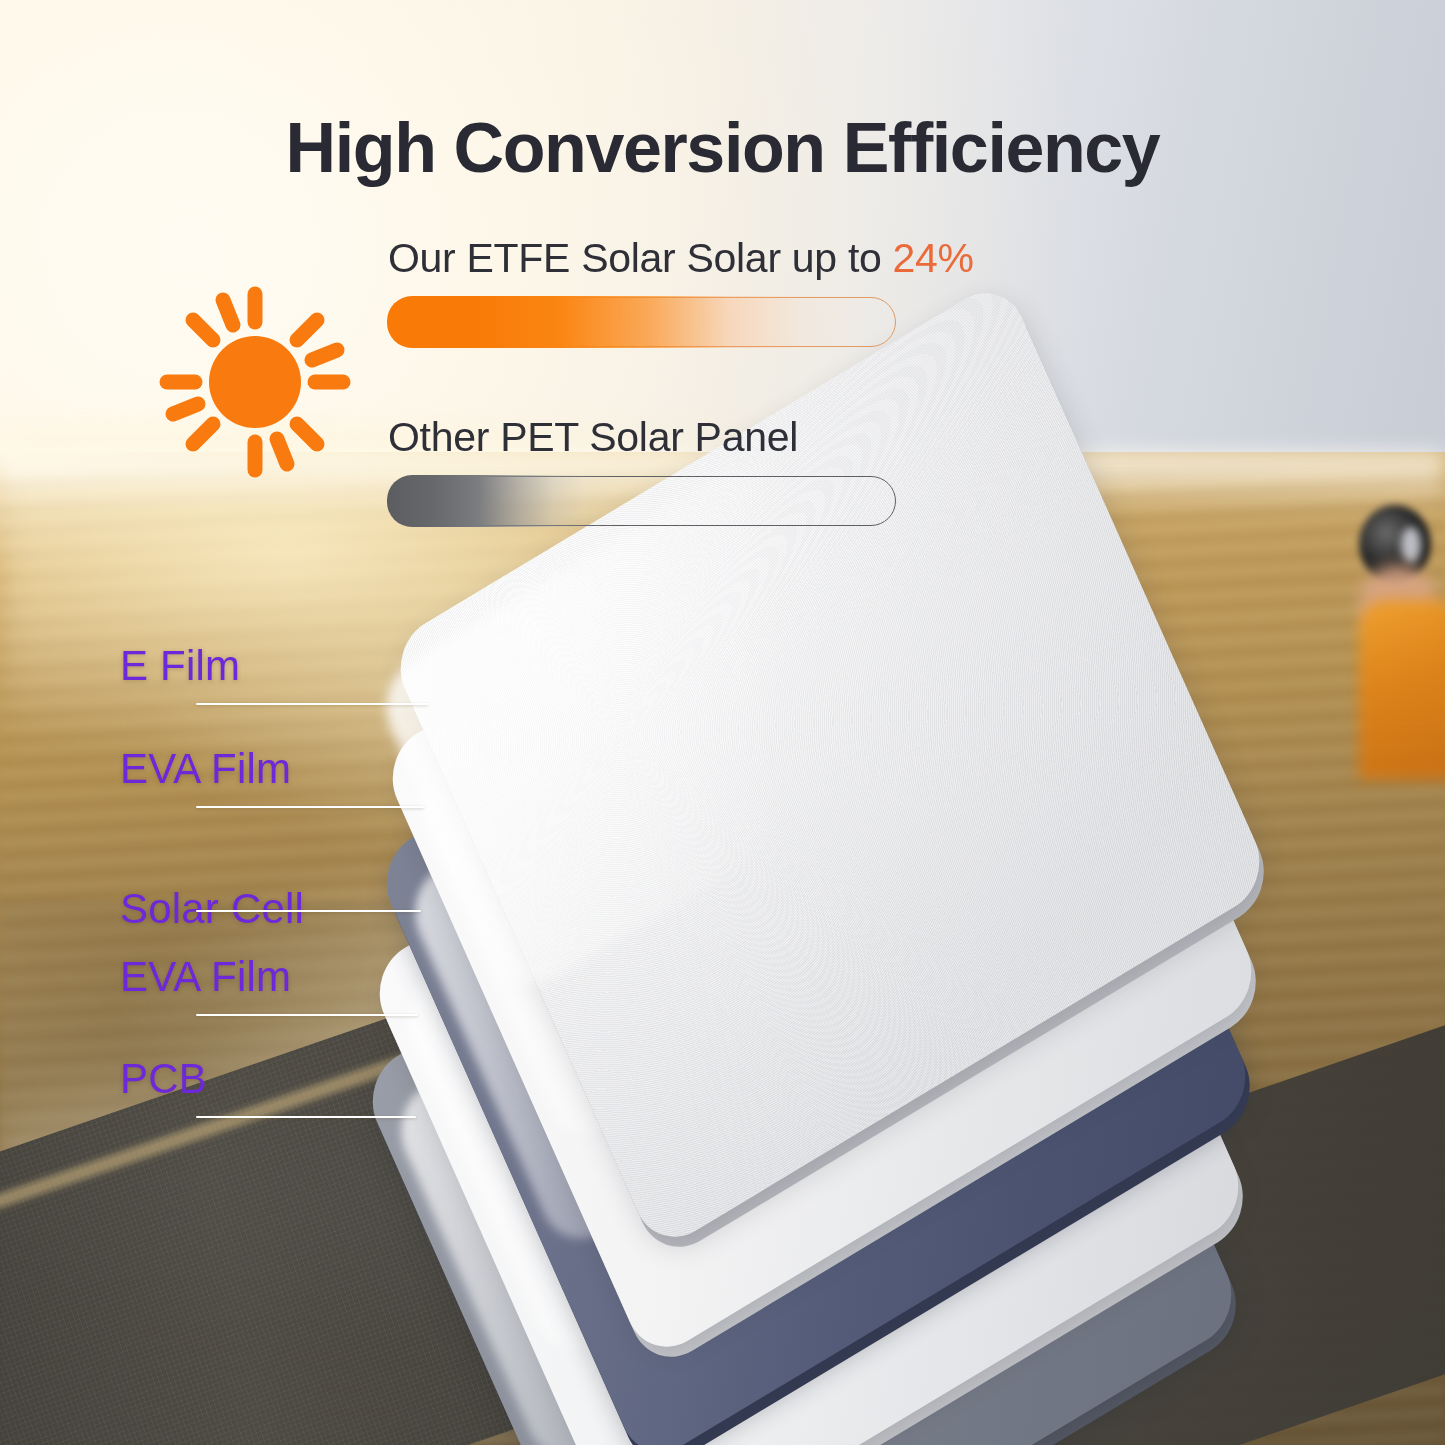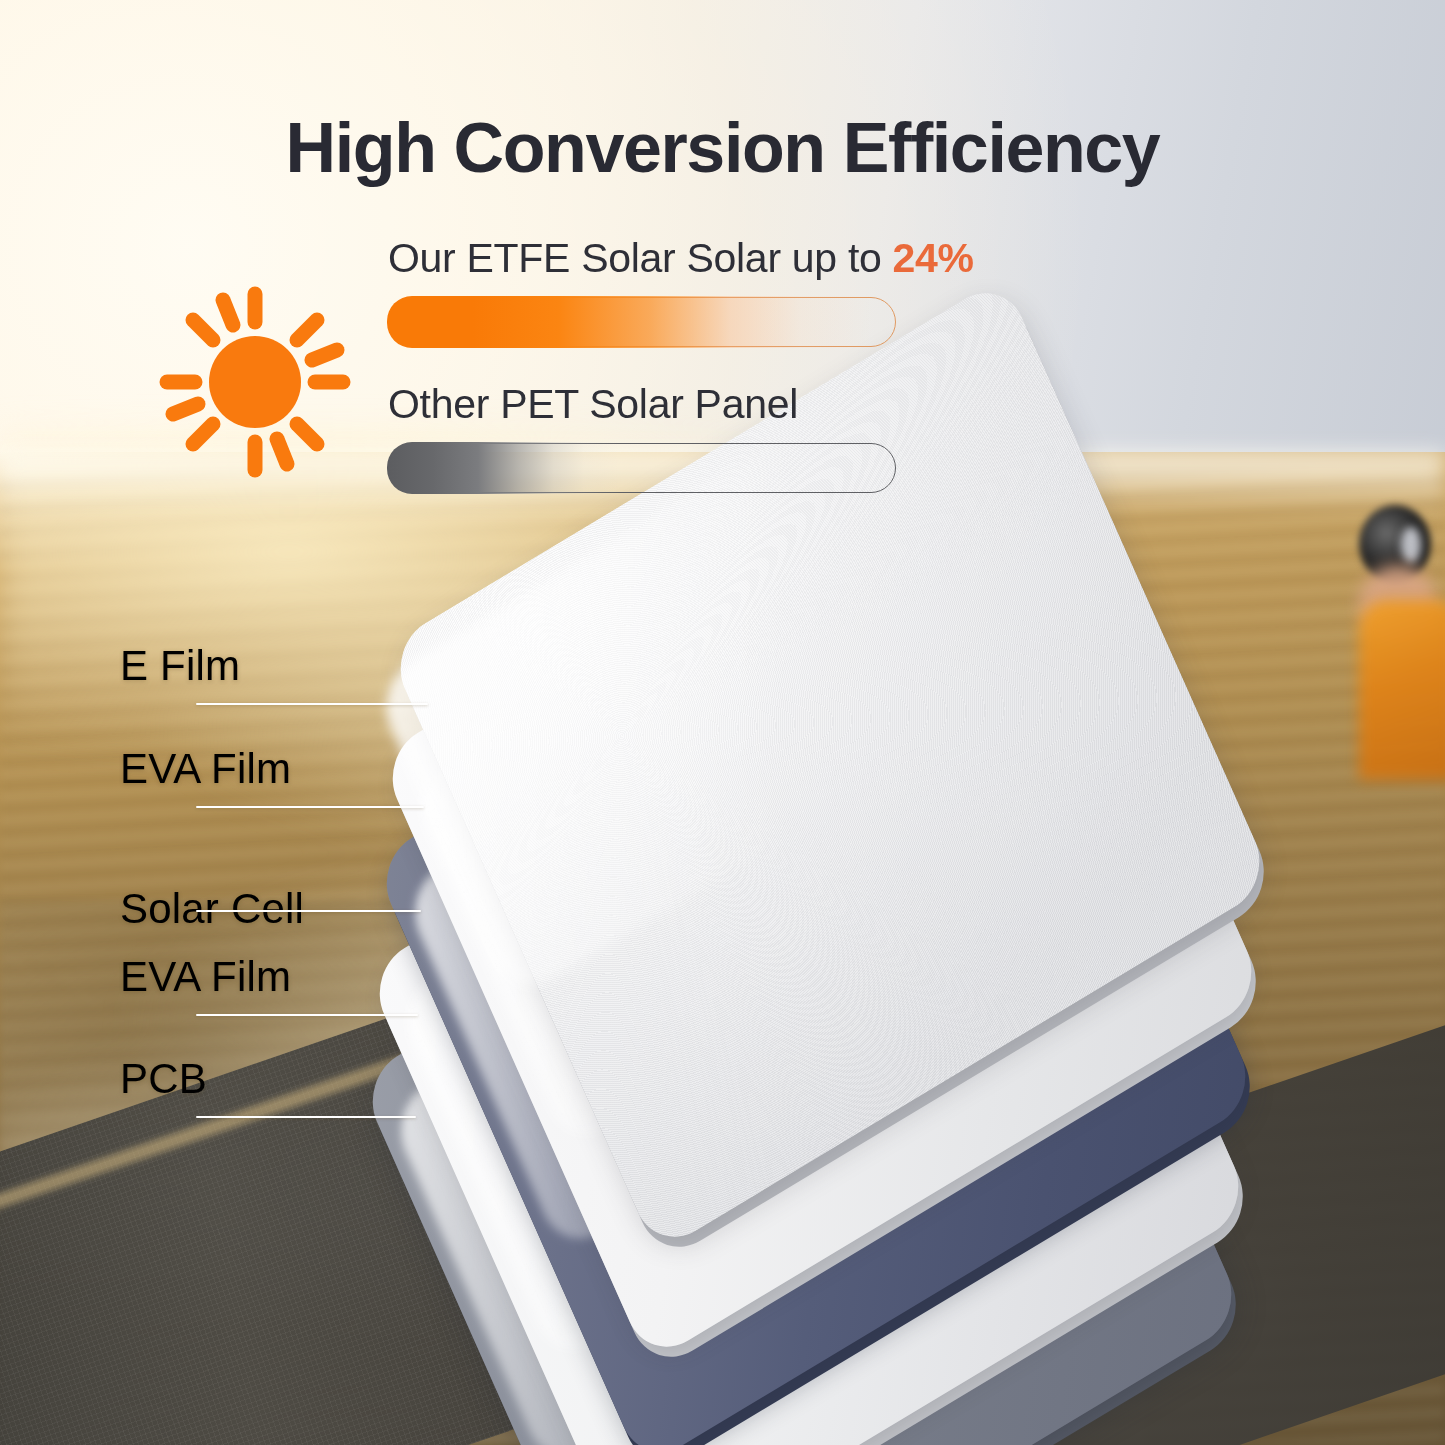--- a/index.html
+++ b/index.html
@@ -179,29 +179,29 @@
     font-family: "Liberation Sans", sans-serif;
   }
 
   
   .sun-icon { position: absolute; left: 155px; top: 282px; width: 200px; height: 200px; }
 
   
   .bars { position: absolute; left: 388px; top: 238px; width: 710px; }
 
   .bar-row { position: relative; }
-  .bar-row.second { margin-top: 37px; }
+  .bar-row.second { margin-top: 70px; }
 
   .bar-label {
     font-size: 41px; font-weight: 400; color: #2e2f37;
     letter-spacing: -0.3px; line-height: 1.0;
     white-space: nowrap;
     font-family: "Liberation Sans", sans-serif;
   }
-  .bar-label .pct { color: #ea6a3a; font-weight: 700; }
+  .bar-label .pct { color: #ea6a3a; font-weight: 400; }
 
   .bar-track {
     position: relative; margin-top: 18px;
     height: 50px; width: 508px; border-radius: 25px;
     background: transparent;
   }
   .bar-track.orange { border: 1.6px solid #e09a62; width: 508px; }
   .bar-track.grey   { border: 1.6px solid #5f6064; width: 508px; }
 
   .bar-fill { position: absolute; left: -1.6px; top: -1.6px; bottom: -1.6px; border-radius: 25px; }
@@ -219,21 +219,21 @@
       #5c5d60 0%, #67686b 9%, #7b7c7f 18%,
       rgba(143,144,147,0.62) 26%, rgba(175,176,179,0.30) 33%,
       rgba(205,206,209,0.10) 39%, rgba(255,255,255,0) 46%);
   }
 
   
   .layer-labels { position: absolute; left: 0; top: 0; width: 100%; height: 100%; }
   .layer-item { position: absolute; left: 120px; }
   .layer-text {
     display: block;
-    font-size: 42px; font-weight: 400; color: #000000;
+    font-size: 42px; font-weight: 400; color: #6d28d9;
     letter-spacing: 0.2px; line-height: 1.0;
     text-shadow: 0 1px 4px rgba(90,70,30,0.30);
     white-space: nowrap;
     font-family: "Liberation Sans", sans-serif;
   }
   .layer-leader {
     position: absolute; height: 2.4px; background: #ffffff;
     border-radius: 2px; box-shadow: 0 1px 3px rgba(90,70,30,0.25);
   }
 

